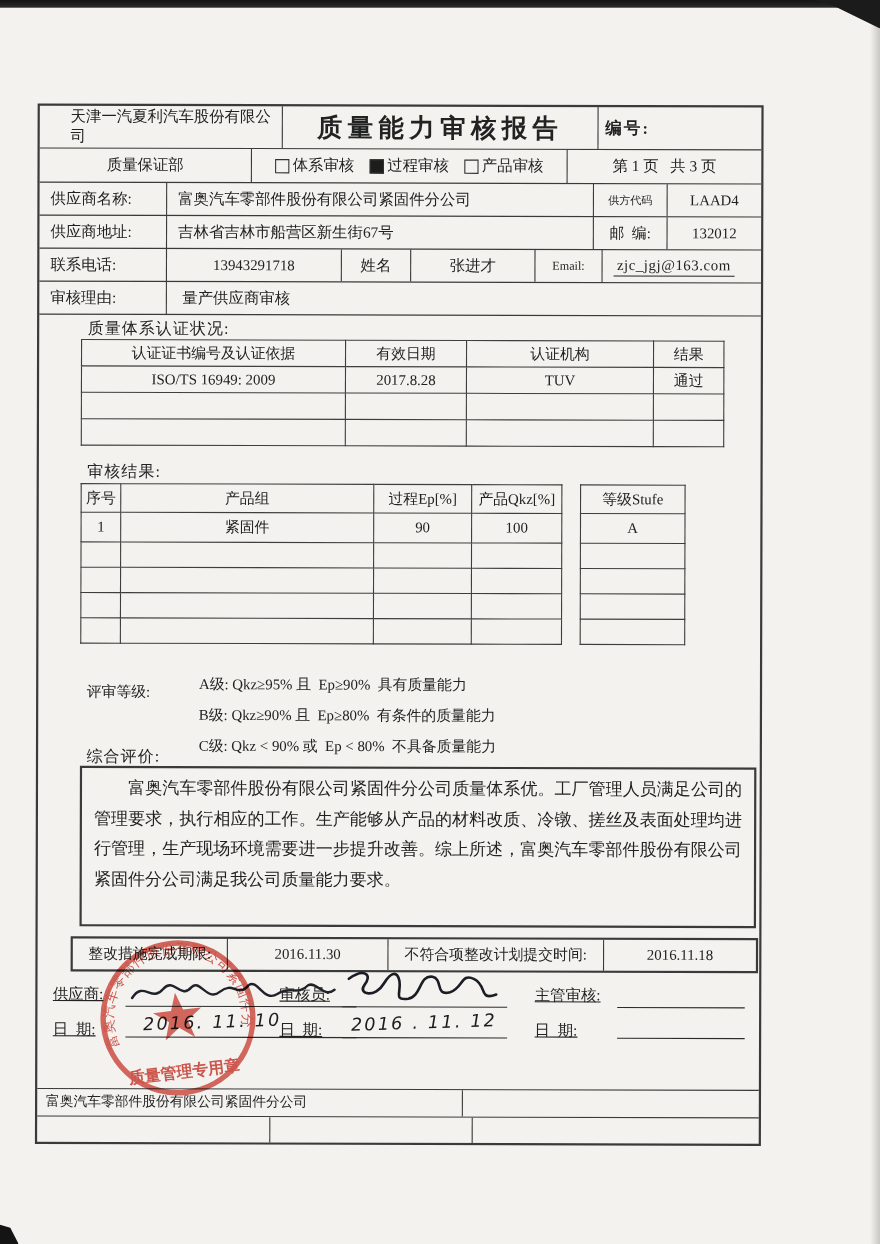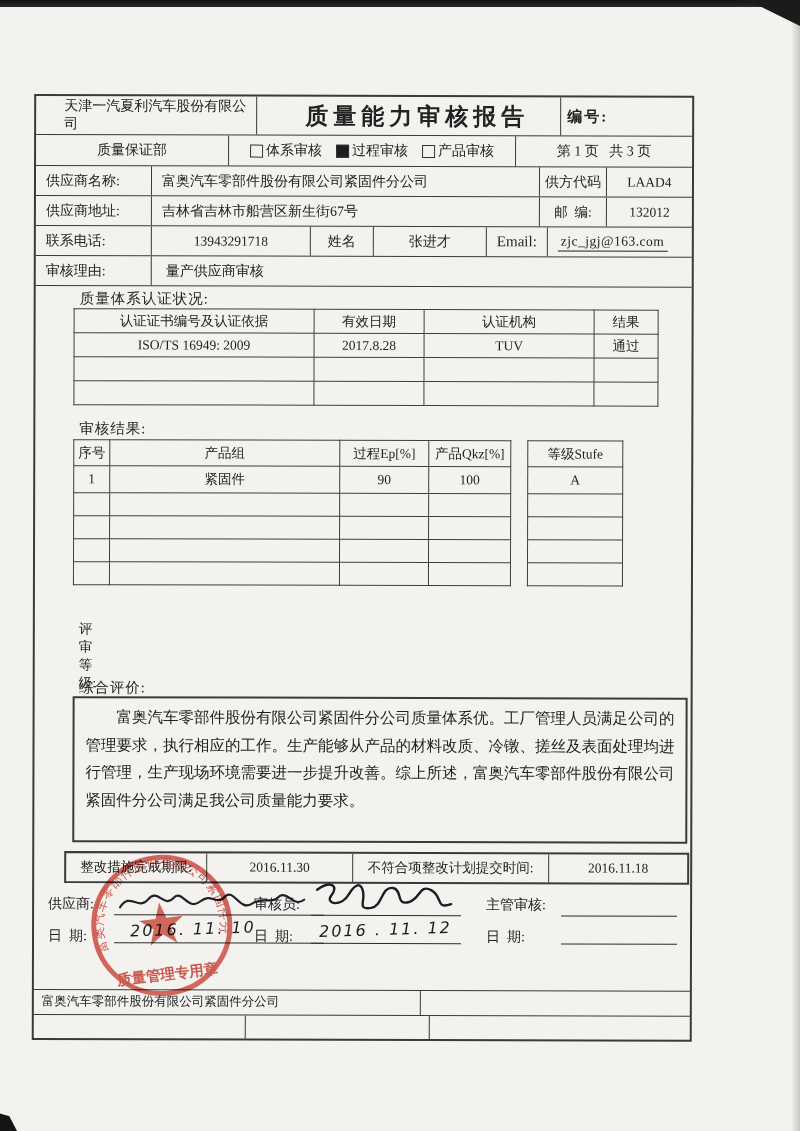--- a/index.html
+++ b/index.html
@@ -17,21 +17,21 @@
   .row{display:flex;border-bottom:1.6px solid #3a3a3a;}
   .row:last-child{border-bottom:none;}
   .cell{border-right:1.6px solid #3a3a3a;display:flex;align-items:center;justify-content:center;font-size:14px;overflow:hidden;}
   .cell:last-child{border-right:none;}
   .cell.left{justify-content:flex-start;padding-left:10px;}
   .pre{white-space:pre;}
 
   .r1{height:38px;}
   .r2{height:30px;}
   .rs{height:29px;}
-  .title{font-size:23px;font-weight:bold;letter-spacing:5px;padding-left:17px;}
+  .title{font-size:23px;font-weight:bold;letter-spacing:5px;}
   .no-label{font-size:15px;justify-content:flex-start;padding-left:6px;font-weight:bold;letter-spacing:2px;}
   .chkrow{gap:14px;}
   .chk{display:flex;align-items:center;gap:3px;font-size:14px;}
   .box{display:inline-block;width:11px;height:11px;border:1.4px solid #333;background:#f3f2ef;}
   .box.filled{background:#1d1d1d;}
   .email-val{border-bottom:1.6px solid #222;padding:0 3px 1px 3px;font-size:13.5px;letter-spacing:0.5px;}
 
   .body-sec{position:relative;height:563px;border-bottom:none;}
   .sec-label{position:absolute;font-size:14.5px;letter-spacing:1px;}
   table{border-collapse:collapse;}
@@ -47,21 +47,21 @@
   .rating-label{position:absolute;left:0;top:12px;}
   .rating-lines{margin-left:102px;}
   .rating-line{line-height:28px;white-space:pre;}
   .eval-box{position:absolute;left:38px;top:410px;width:589px;height:132px;border:2px solid #3a3a3a;padding:5px 11px;font-size:15.5px;line-height:27.5px;text-indent:2em;text-align:justify;}
 
   .rectif{margin:2px 0 0 30px;width:621px;height:28px;border:2px solid #3a3a3a;display:flex;}
   .rectif .cell{font-size:13.5px;border-right:1.6px solid #3a3a3a;}
   .rectif .cell:last-child{border-right:none;}
 
   .sig-sec{position:relative;height:106px;}
-  .sig-label{position:absolute;font-size:14px;white-space:pre;}
+  .sig-label{position:absolute;font-size:14px;white-space:pre;text-decoration:underline;}
   .sig-line{position:absolute;border-bottom:1.8px solid #2c2c2c;height:0;}
   .hand{position:absolute;font-family:"DejaVu Sans",sans-serif;font-style:italic;color:#1c1c1c;font-size:16px;letter-spacing:2px;transform:rotate(-2deg);white-space:pre;}
   .scribble{position:absolute;}
 
   .dist{display:flex;height:48px;border-top:1.6px solid #3a3a3a;}
   .dist-label{width:162px;border-right:1.6px solid #3a3a3a;display:flex;align-items:center;justify-content:center;font-size:14px;white-space:pre;}
   .dist-right{flex:1;display:flex;flex-direction:column;}
   .dist-row{display:flex;flex:1;}
   .dist-row.first{border-bottom:1.6px solid #3a3a3a;}
   .dist-cell{border-right:1.6px solid #3a3a3a;display:flex;align-items:center;font-size:12.5px;padding-left:8px;overflow:hidden;}
@@ -102,37 +102,37 @@
             <span class="box"></span>
             <span>产品审核</span>
           </span>
         </div>
         <div class="cell pre" style="flex:1;">第 1 页   共 3 页</div>
       </div>
 
       <div class="row rs">
         <div class="cell left" style="width:105px;">供应商名称:</div>
         <div class="cell left" style="width:377px;">富奥汽车零部件股份有限公司紧固件分公司</div>
-        <div class="cell" style="width:66px;font-size:14px;">供方代码</div>
+        <div class="cell" style="width:66px;font-size:10px;">供方代码</div>
         <div class="cell" style="flex:1;font-size:13.5px;">LAAD4</div>
       </div>
 
       <div class="row rs">
         <div class="cell left" style="width:105px;">供应商地址:</div>
         <div class="cell left" style="width:377px;">吉林省吉林市船营区新生街67号</div>
         <div class="cell pre" style="width:66px;font-size:13.5px;">邮  编:</div>
         <div class="cell" style="flex:1;font-size:13.5px;">132012</div>
       </div>
 
       <div class="row rs">
         <div class="cell left" style="width:105px;">联系电话:</div>
         <div class="cell" style="width:158px;font-size:13.5px;">13943291718</div>
         <div class="cell" style="width:62px;">姓名</div>
         <div class="cell" style="width:112px;">张进才</div>
-        <div class="cell" style="width:60px;font-size:15px;text-align:right;">Email:</div>
+        <div class="cell" style="width:60px;font-size:11px;text-align:right;">Email:</div>
         <div class="cell left" style="flex:1;">
           <span class="email-val">zjc_jgj@163.com</span>
         </div>
       </div>
 
       <div class="row rs">
         <div class="cell left" style="width:105px;">审核理由:</div>
         <div class="cell left" style="flex:1;padding-left:14px;">量产供应商审核</div>
       </div>
 
@@ -244,20 +244,25 @@
                 <td></td>
               </tr>
           <tr class="erow">
                 <td></td>
               </tr>
         </tbody>
           </table>
 
         <div class="rating">
           <span class="rating-label">评审等级:</span>
+          <div class="rating-lines">
+            <div class="rating-line">A级: Qkz≥95% 且  Ep≥90%  具有质量能力</div>
+            <div class="rating-line">B级: Qkz≥90% 且  Ep≥80%  有条件的质量能力</div>
+            <div class="rating-line">C级: Qkz &lt; 90% 或  Ep &lt; 80%  不具备质量能力</div>
+          </div>
         </div>
 
         <div class="sec-label" style="left:44px;top:392px;">综合评价:</div>
         <div class="eval-box">富奥汽车零部件股份有限公司紧固件分公司质量体系优。工厂管理人员满足公司的管理要求，执行相应的工作。生产能够从产品的材料改质、冷镦、搓丝及表面处理均进行管理，生产现场环境需要进一步提升改善。综上所述，富奥汽车零部件股份有限公司紧固件分公司满足我公司质量能力要求。</div>
       </div>
 
       <div class="rectif">
         <div class="cell" style="width:140px;">整改措施完成期限:</div>
         <div class="cell" style="width:145px;">2016.11.30</div>
         <div class="cell" style="width:195px;">不符合项整改计划提交时间:</div>

